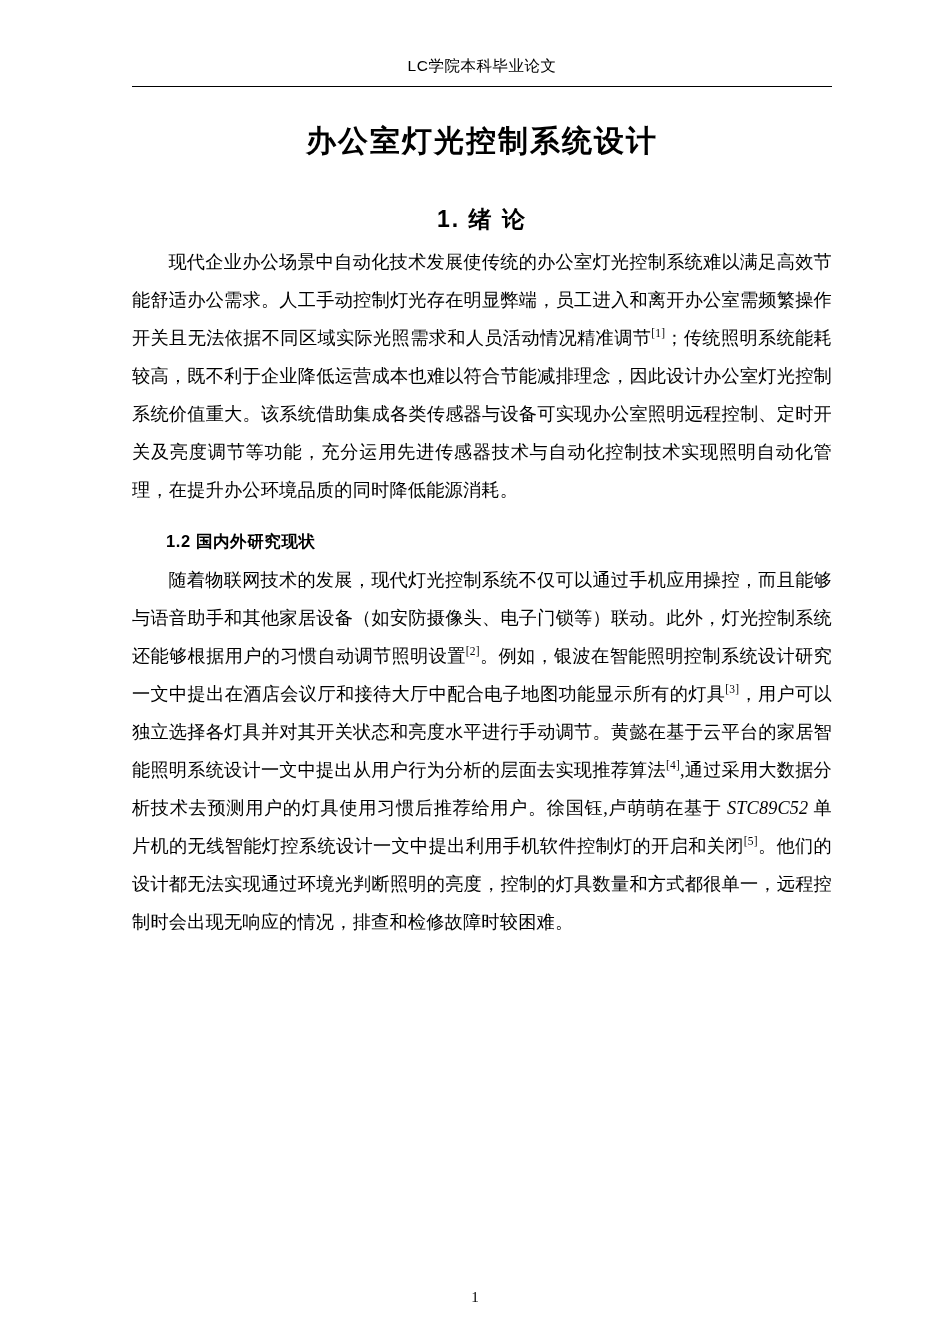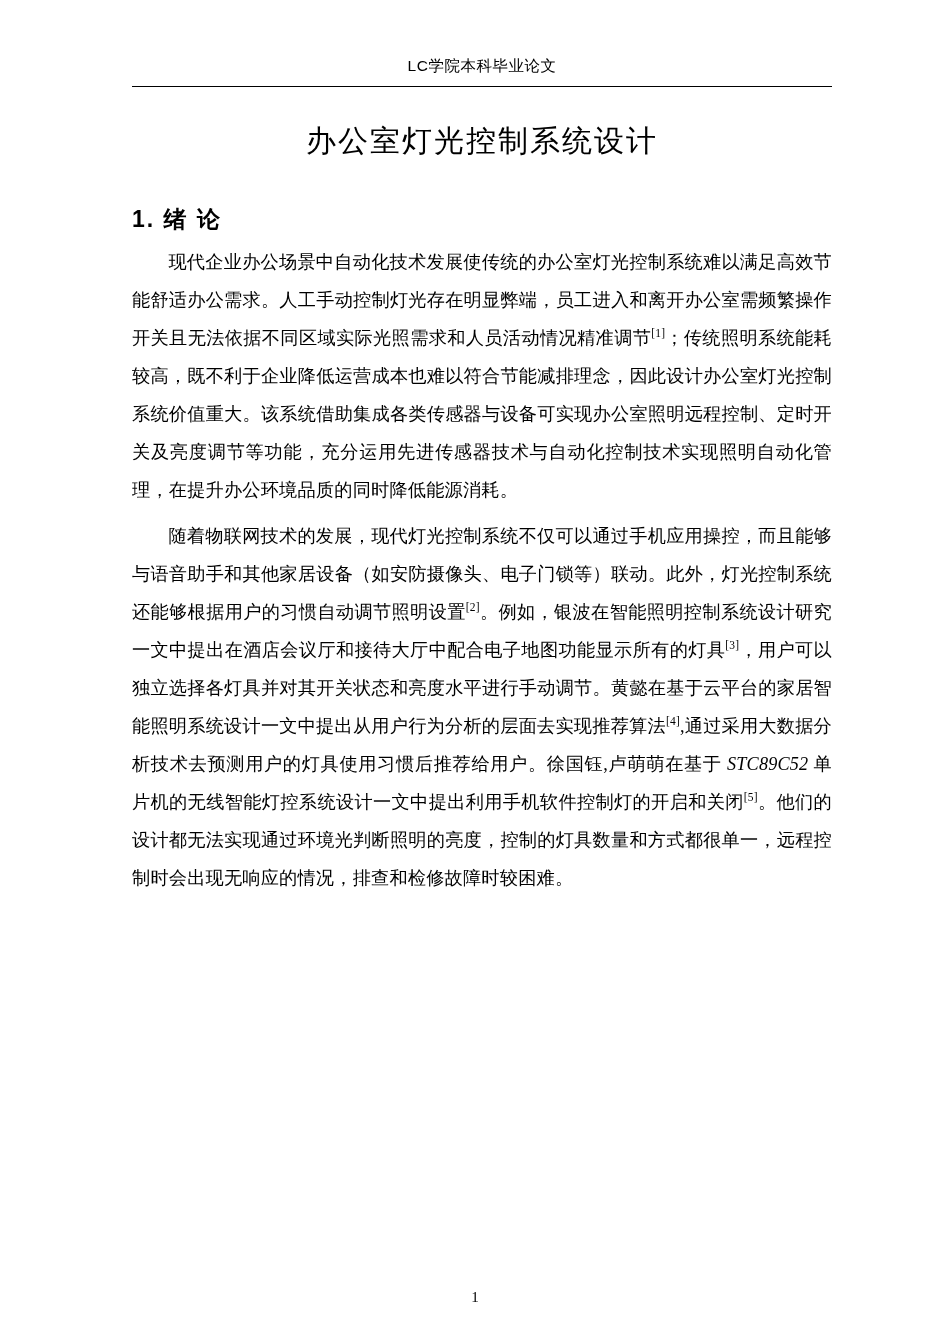--- a/index.html
+++ b/index.html
@@ -27,26 +27,27 @@
     text-align: center;
     font-family: "Liberation Sans", sans-serif;
     font-size: 15.5px;
     letter-spacing: 0.5px;
     padding-bottom: 9px;
     border-bottom: 1.5px solid #000;
   }
   .doc-title {
     text-align: center;
     font-family: "Liberation Sans", sans-serif;
-    font-weight: normal;
+    font-weight: bold;
     font-size: 30px;
     letter-spacing: 2px;
     margin-top: 34px;
   }
   .chapter-title {
+    text-align: center;
     font-family: "Liberation Sans", sans-serif;
     font-weight: bold;
     font-size: 23px;
     letter-spacing: 2px;
     margin-top: 42px;
   }
   .section-title {
     font-family: "Liberation Sans", sans-serif;
     font-weight: bold;
     font-size: 16.5px;
@@ -92,18 +93,19 @@
   <div class="content">
 
     <div class="header-line">LC学院本科毕业论文</div>
 
     <div class="doc-title">办公室灯光控制系统设计</div>
 
     <div class="chapter-title">1.  绪    论</div>
 
     <p class="body">现代企业办公场景中自动化技术发展使传统的办公室灯光控制系统难以满足高效节能舒适办公需求。人工手动控制灯光存在明显弊端，员工进入和离开办公室需频繁操作开关且无法依据不同区域实际光照需求和人员活动情况精准调节<sup>[1]</sup>；传统照明系统能耗较高，既不利于企业降低运营成本也难以符合节能减排理念，因此设计办公室灯光控制系统价值重大。该系统借助集成各类传感器与设备可实现办公室照明远程控制、定时开关及亮度调节等功能，充分运用先进传感器技术与自动化控制技术实现照明自动化管理，在提升办公环境品质的同时降低能源消耗。</p>
 
+    <div class="section-title tight">1.2  国内外研究现状</div>
     <p class="body">随着物联网技术的发展，现代灯光控制系统不仅可以通过手机应用操控，而且能够与语音助手和其他家居设备（如安防摄像头、电子门锁等）联动。此外，灯光控制系统还能够根据用户的习惯自动调节照明设置<sup>[2]</sup>。例如，银波在智能照明控制系统设计研究一文中提出在酒店会议厅和接待大厅中配合电子地图功能显示所有的灯具<sup>[3]</sup>，用户可以独立选择各灯具并对其开关状态和亮度水平进行手动调节。黄懿在基于云平台的家居智能照明系统设计一文中提出从用户行为分析的层面去实现推荐算法<sup>[4]</sup>,通过采用大数据分析技术去预测用户的灯具使用习惯后推荐给用户。徐国钰,卢萌萌在基于 <span class="latin">STC89C52</span> 单片机的无线智能灯控系统设计一文中提出利用手机软件控制灯的开启和关闭<sup>[5]</sup>。他们的设计都无法实现通过环境光判断照明的亮度，控制的灯具数量和方式都很单一，远程控制时会出现无响应的情况，排查和检修故障时较困难。</p>
 
   </div>
 
   <div class="page-number">1</div>
 </div>
 
 </body></html>

